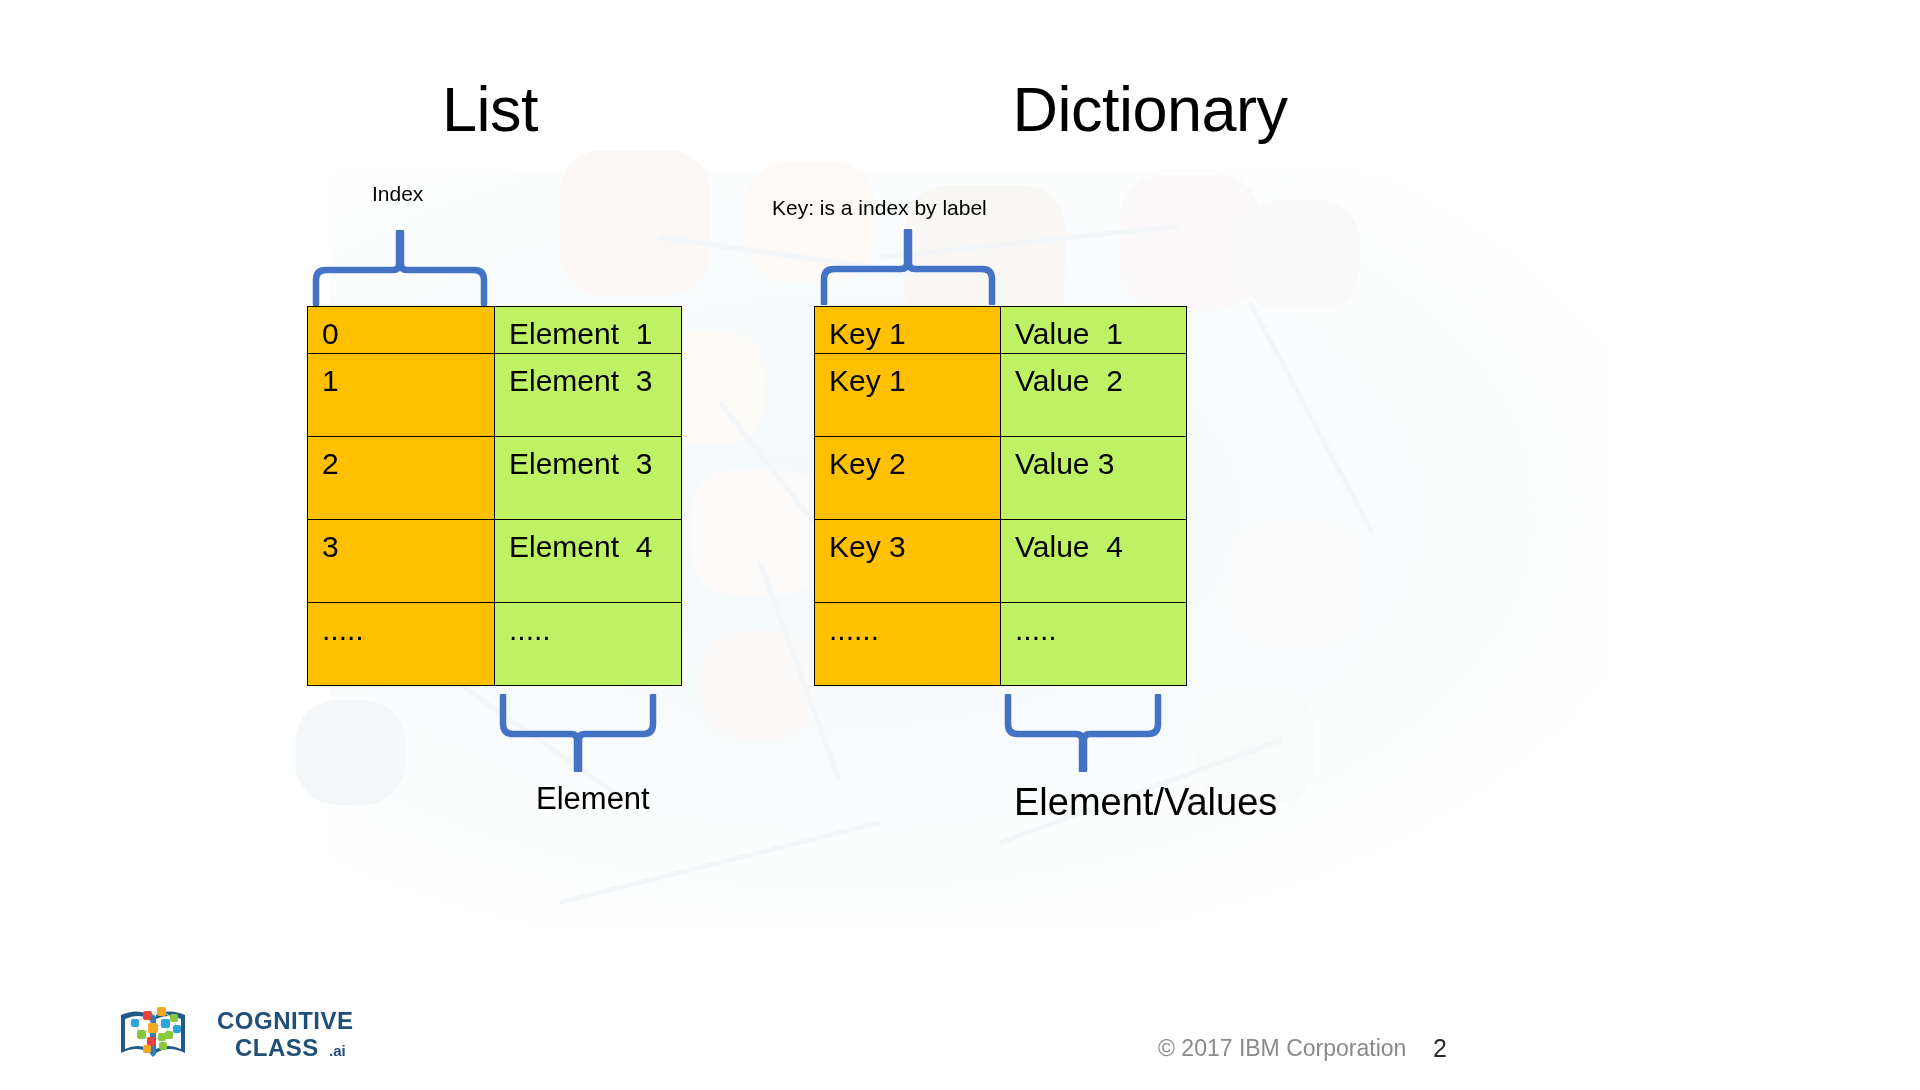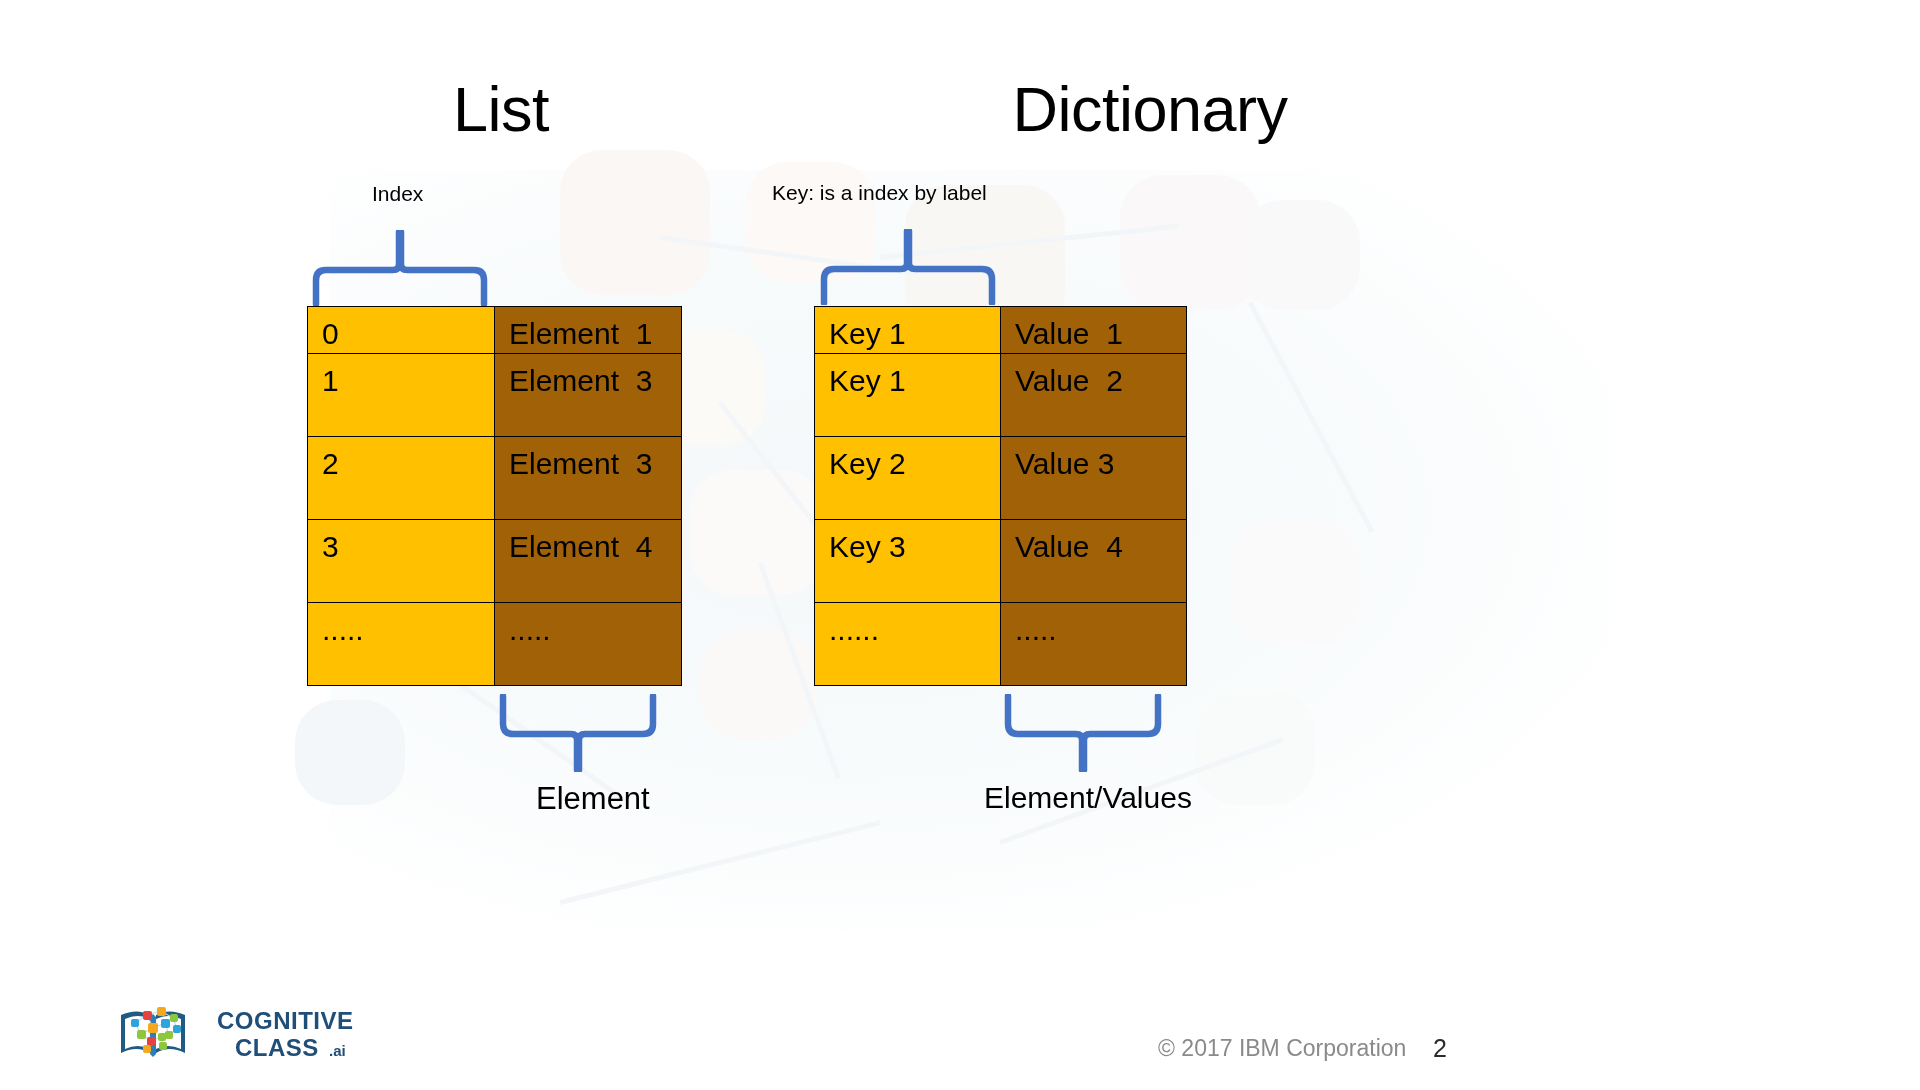--- a/index.html
+++ b/index.html
@@ -46,37 +46,37 @@
   
   .title {
     position: absolute;
     z-index: 5;
     font-size: 63px;
     color: #000000;
     white-space: nowrap;
     font-weight: 400;
     letter-spacing: -0.5px;
   }
-  #title-list  { left: 0; top: 73px; width: 980px; text-align: center; padding-left: 11px; }
+  #title-list  { left: 0; top: 73px; width: 980px; text-align: center; }
   #title-dict  { left: 660px; top: 73px; width: 980px; text-align: center; }
 
   
   .caption {
     position: absolute;
     z-index: 5;
     font-size: 21px;
     color: #000000;
     white-space: nowrap;
   }
   #cap-index { left: 372px; top: 182px; }
-  #cap-key   { left: 772px; top: 181px; }
+  #cap-key   { left: 772px; top: 196px; }
 
   
   #cap-element  { left: 527px;  top: 781px; font-size: 31px; margin-left: 9px; }
-  #cap-elemval  { left: 984px;  top: 781px; font-size: 30px; }
+  #cap-elemval  { left: 1014px;  top: 781px; font-size: 38px; }
 
   
   .brace { position: absolute; z-index: 4; }
 
   
   .tbl {
     position: absolute;
     z-index: 3;
     border-collapse: collapse;
     table-layout: fixed;
@@ -89,21 +89,21 @@
     color: #000000;
     vertical-align: top;
     line-height: 1.0;
   }
   .tbl td .cell-txt {
     display: block;
     padding-top: 12px;
     white-space: pre;
   }
   .c-key { background: #FFC000; }
-  .c-val { background: #a16207; }
+  .c-val { background: #bef264; }
 
   #tbl-list { left: 307px; top: 306px; width: 375px; }
   #tbl-dict { left: 814px; top: 306px; width: 373px; }
 
   .r-h1 { height: 47px; }
   .r-h2 { height: 83px; }
 
   
   #logo-wrap {
     position: absolute;

